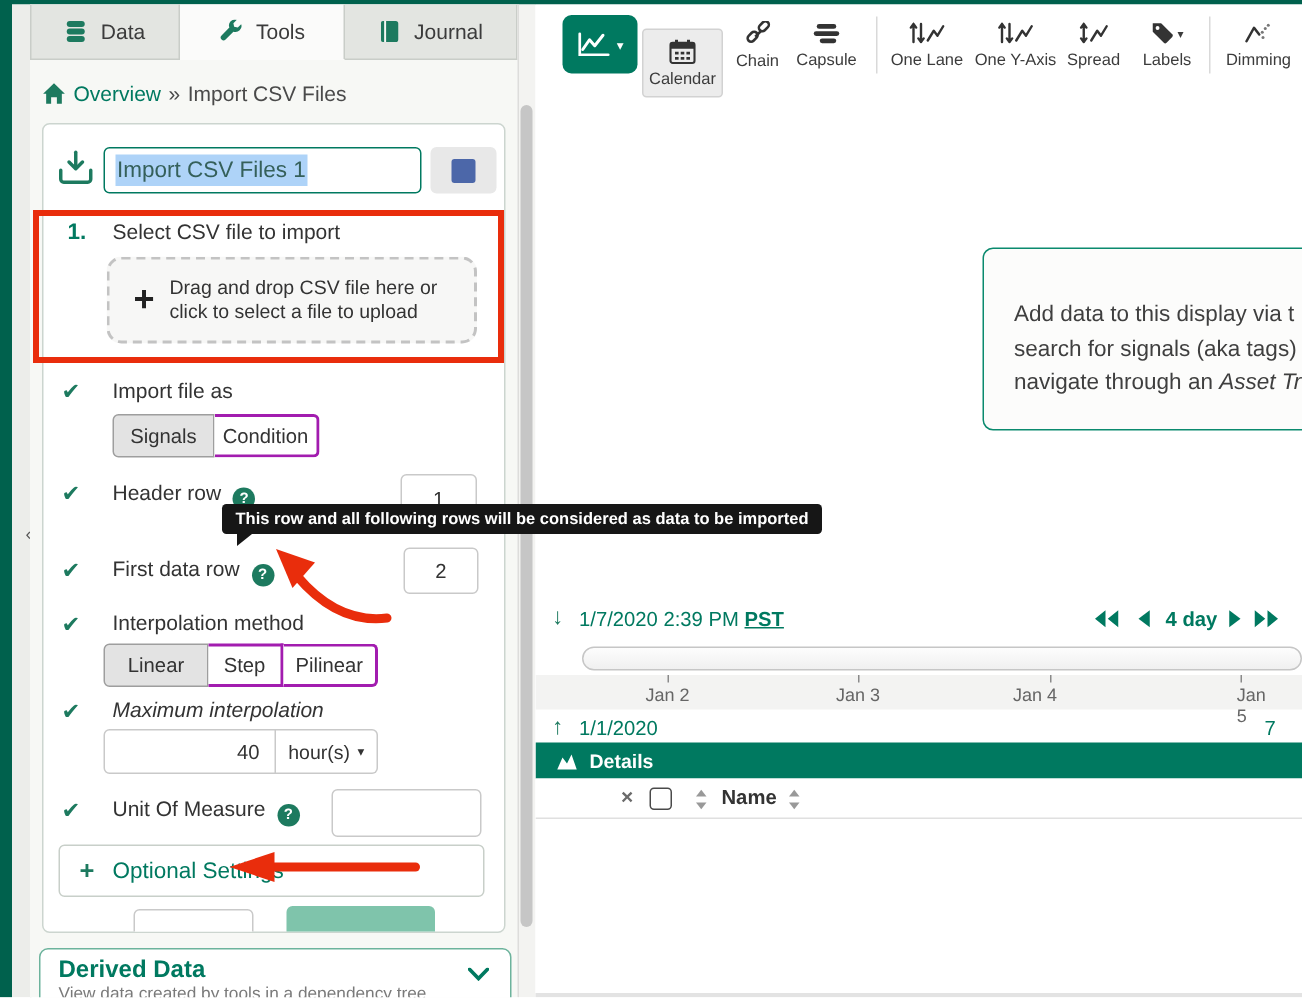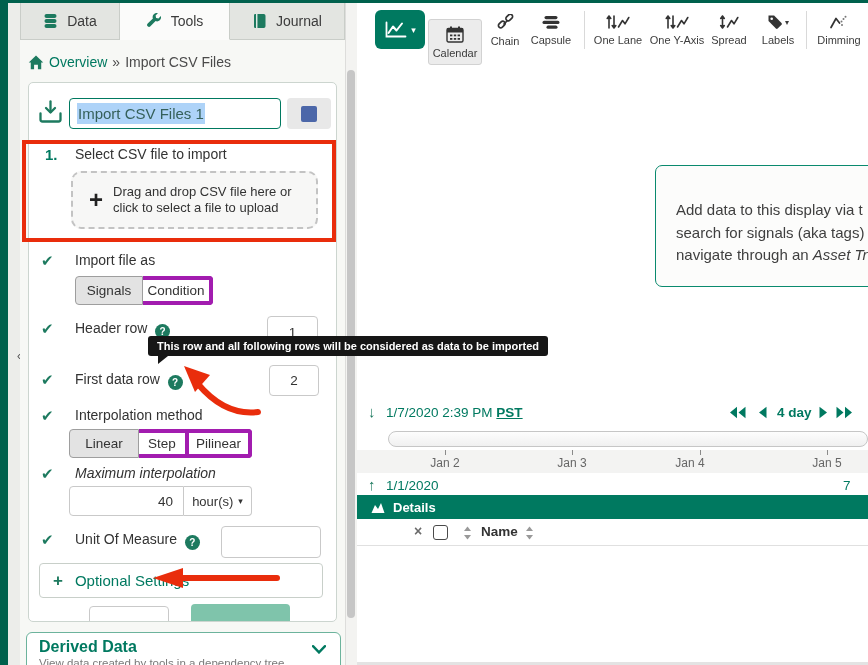--- a/index.html
+++ b/index.html
@@ -34,21 +34,21 @@
   #name-input{left:40px;top:15px;width:212px;height:31px;border:1.5px solid #007960;border-radius:4px;background:#fff;box-sizing:border-box;display:flex;align-items:center;padding-left:7px;font-size:15px;color:#35605a;}
   #name-input .sel{background:#aed3f8;padding:2px 1px;}
   #swatch-box{left:258px;top:15px;width:44px;height:31px;background:#e8e8e8;border-radius:4px;display:flex;align-items:center;justify-content:center;cursor:pointer;}
   #swatch{width:16px;height:16px;background:#4c67a9;border-radius:2px;}
 
   #dropzone{left:42px;top:88px;width:247px;height:58px;border:2px dashed #c3c3c3;border-radius:10px;background:#f7f7f6;display:flex;align-items:center;box-sizing:border-box;cursor:pointer;}
   #dropzone-plus{font-size:24px;color:#222;margin:0 10px 0 16px;font-weight:bold;}
   #dropzone-text{font-size:13px;color:#333;width:186px;line-height:16px;}
 
   .btn-group{display:flex;}
-  .toggle-btn{height:29px;display:flex;align-items:center;justify-content:center;font-size:13.5px;color:#333;background:#fff;border:4px solid #a21caf;box-sizing:border-box;cursor:pointer;}
+  .toggle-btn{height:29px;display:flex;align-items:center;justify-content:center;font-size:13.5px;color:#333;background:#fff;border:2px solid #a21caf;box-sizing:border-box;cursor:pointer;}
   .toggle-btn.first{border-radius:4px 0 0 4px;}
   .toggle-btn.last{border-radius:0 4px 4px 0;border-left:none;}
   .toggle-btn.mid{border-left:none;}
   .toggle-btn.on{background:#e3e3e3;border:1px solid #9e9e9e;}
 
   .num-input{border:1px solid #c9c9c9;border-radius:4px;background:#fff;box-sizing:border-box;display:flex;align-items:center;justify-content:center;font-size:13.5px;color:#333;}
 
   #maxinterp-value{left:40px;top:403px;width:115px;height:30px;border:1px solid #c9c9c9;border-radius:4px 0 0 4px;box-sizing:border-box;display:flex;align-items:center;justify-content:flex-end;padding-right:10px;font-size:13.5px;color:#333;background:#fff;}
   #maxinterp-unit{left:155px;top:403px;width:68px;height:30px;border:1px solid #c9c9c9;border-left:none;border-radius:0 4px 4px 0;box-sizing:border-box;display:flex;align-items:center;justify-content:center;gap:5px;font-size:13px;color:#333;background:#fff;cursor:pointer;}
 
@@ -378,21 +378,21 @@
     <div class="abs" id="range-track"></div>
 
     <div class="abs" id="axis-strip">
       <div class="axis-tick" style="left:88px;"></div>
       <div class="axis-tick" style="left:215px;"></div>
       <div class="axis-tick" style="left:343px;"></div>
       <div class="axis-tick" style="left:470px;"></div>
       <div class="axis-label" style="left:88px;">Jan 2</div>
       <div class="axis-label" style="left:215px;">Jan 3</div>
       <div class="axis-label" style="left:333px;">Jan 4</div>
-      <div class="axis-label" style="left:470px;">Jan 5</div>
+      <div class="axis-label" style="left:482px;">Jan 5</div>
     </div>
 
     <div class="abs" id="tl-range-row">
       <span class="abs arrow-glyph" style="left:11px;top:0;">↑</span>
       <span class="abs tl-green" style="left:29px;top:2px;">1/1/2020</span>
       <span class="abs tl-green" style="left:486px;top:2px;">7 day</span>
     </div>
 
     <div class="abs" id="details-bar">
       <svg width="16" height="13" viewBox="0 0 15 13">

